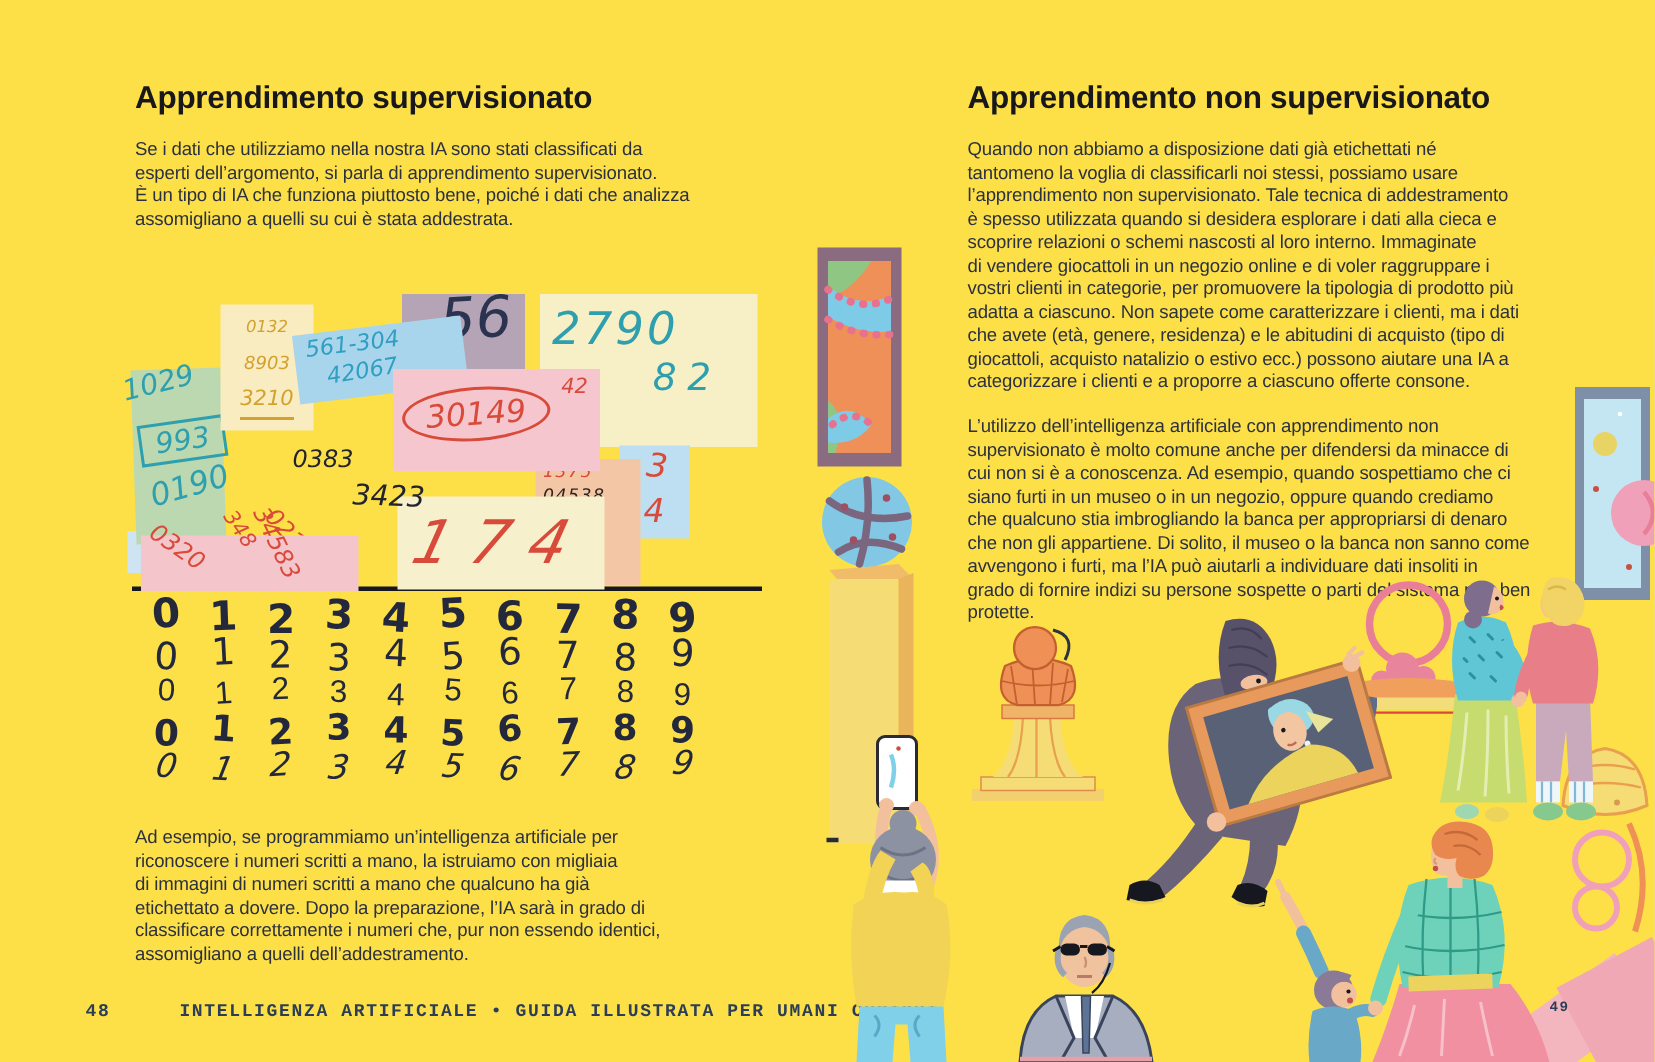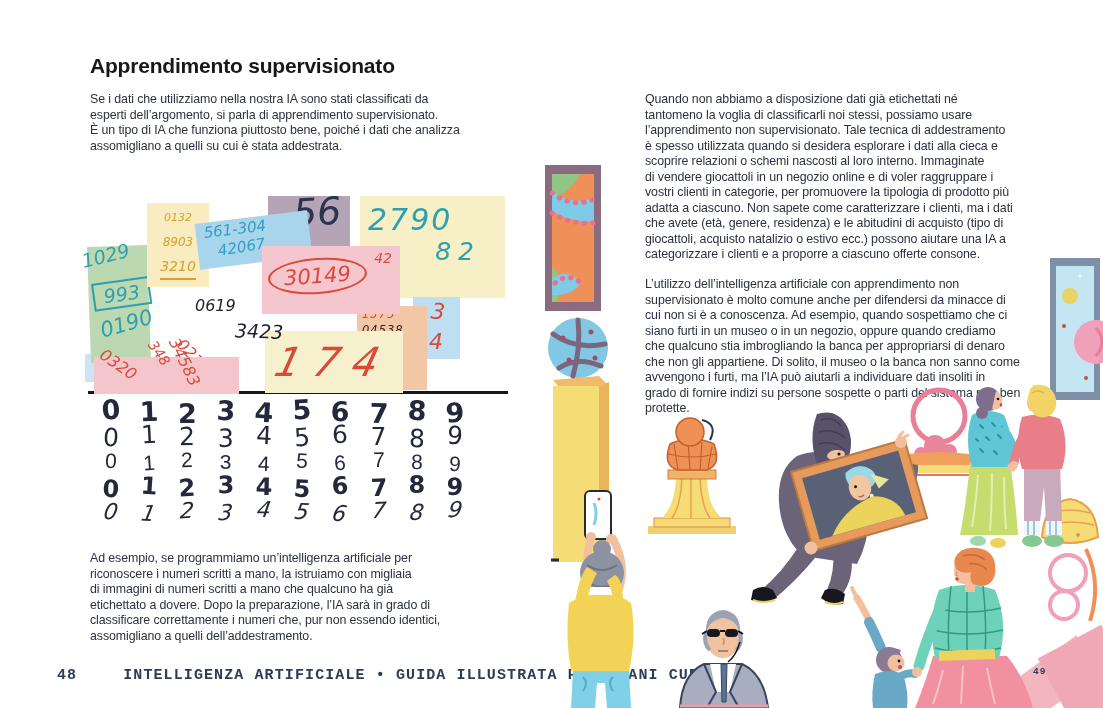--- a/index.html
+++ b/index.html
@@ -1,17 +1,17 @@
 <!DOCTYPE html>
 <html style="--ink: #2c3140; --title_ink: #17171c; --footer_ink: #2c3e57; --teal: #2e9fae; --red: #d84a3a; --navy: #2b3350; --mustard: #d4a12d; --digit_ink: #23283c;"><head>
 <meta charset="utf-8">
 <style>
 *{box-sizing:border-box}
 body{margin:0;background:#dcdcdc}
-.spread{position:relative;width:1103px;height:708px;background:#ffffff;overflow:hidden;
+.spread{position:relative;width:1103px;height:708px;background:#fde047;overflow:hidden;
   font-family:"Liberation Sans",sans-serif;color:var(--ink,#2c3140)}
 .title{position:absolute;margin:0;font-size:21px;font-weight:700;letter-spacing:-0.2px;color:var(--title_ink,#17171c)}
 .t-left{left:90px;top:54px}
 .t-right{left:645px;top:54px}
 .para{position:absolute;margin:0;font-size:12.4px;line-height:15.5px;letter-spacing:-0.1px;
   white-space:pre-line;color:var(--ink,#2c3140)}
 .p-l1{left:90px;top:92px;width:430px}
 .p-l2{left:90px;top:551px;width:430px}
 .p-r1{left:645px;top:92px;width:435px}
 .p-r2{left:645px;top:277px;width:435px}
@@ -67,21 +67,21 @@
   color:var(--digit_ink,#23283c);font-family:"DejaVu Sans",sans-serif}
 .digit-row span{display:inline-block;width:30px;text-align:center}
 .dr1{font-weight:700;font-size:27px}
 .dr2{font-size:25px}
 .dr3{font-size:21px;font-family:"Liberation Sans",sans-serif}
 .dr4{font-weight:700;font-size:24px}
 .dr5{font-style:italic;font-size:22px;transform:skewX(-8deg)}
 
 
 .footer{position:absolute;left:57px;top:667px;display:flex;gap:46px;
-  font-family:"Liberation Mono","DejaVu Sans Mono",monospace;font-size:15px;
+  font-family:"Liberation Mono","DejaVu Sans Mono",monospace;font-size:12px;
   font-weight:700;letter-spacing:1.1px;color:var(--footer_ink,#2c3e57)}
 .pg49{position:absolute;left:1033px;top:666px;z-index:7;
   font-family:"Liberation Mono","DejaVu Sans Mono",monospace;font-size:9.5px;
   font-weight:700;letter-spacing:1px;color:var(--footer_ink,#2c3e57)}
 
 
 .fig{position:absolute}
 .f-abstract{left:543px;top:163px}
 .f-sphere{left:543px;top:316px}
 .f-photographer{left:545px;top:425px;z-index:2}
@@ -130,21 +130,21 @@
       <span>56</span>
     </div>
     <div class="note n-creamtop">
       <span>2790</span>
       <span>82</span>
     </div>
     <div class="note n-pinkcircle">
       <span class="c1">30149</span>
       <span class="c2">42</span>
     </div>
-    <span class="scrib s-0772">0619</span>
+    <span class="scrib s-0772">0383</span>
     <span class="scrib s-3423">3423</span>
     <span class="scrib s-0218">0218</span>
     <div class="note n-pinkbottom">
       <span class="b1">0320</span>
       <span class="b2">348</span>
       <span class="b3">34583</span>
     </div>
     <div class="note n-creambottom">
       <span>174</span>
     </div>
@@ -230,20 +230,21 @@
 di immagini di numeri scritti a mano che qualcuno ha già
 etichettato a dovere. Dopo la preparazione, l’IA sarà in grado di
 classificare correttamente i numeri che, pur non essendo identici,
 assomigliano a quelli dell’addestramento.</p>
 
   <div class="footer">
     <span>48</span>
     <span>INTELLIGENZA ARTIFICIALE • GUIDA ILLUSTRATA PER UMANI CURIOSI</span>
   </div>
 
+  <h1 class="title t-right">Apprendimento non supervisionato</h1>
   <p class="para p-r1">Quando non abbiamo a disposizione dati già etichettati né
 tantomeno la voglia di classificarli noi stessi, possiamo usare
 l’apprendimento non supervisionato. Tale tecnica di addestramento
 è spesso utilizzata quando si desidera esplorare i dati alla cieca e
 scoprire relazioni o schemi nascosti al loro interno. Immaginate
 di vendere giocattoli in un negozio online e di voler raggruppare i
 vostri clienti in categorie, per promuovere la tipologia di prodotto più
 adatta a ciascuno. Non sapete come caratterizzare i clienti, ma i dati
 che avete (età, genere, residenza) e le abitudini di acquisto (tipo di
 giocattoli, acquisto natalizio o estivo ecc.) possono aiutare una IA a

